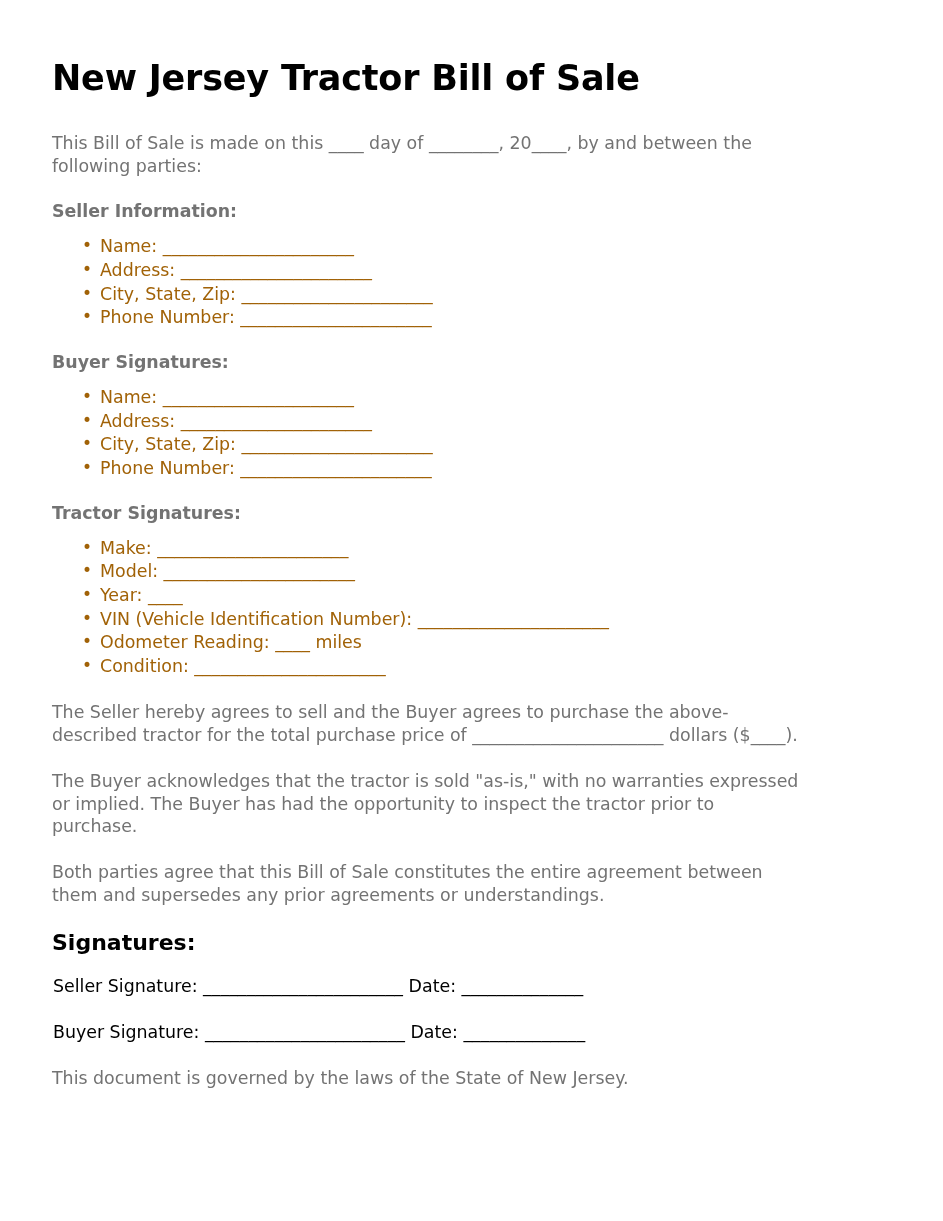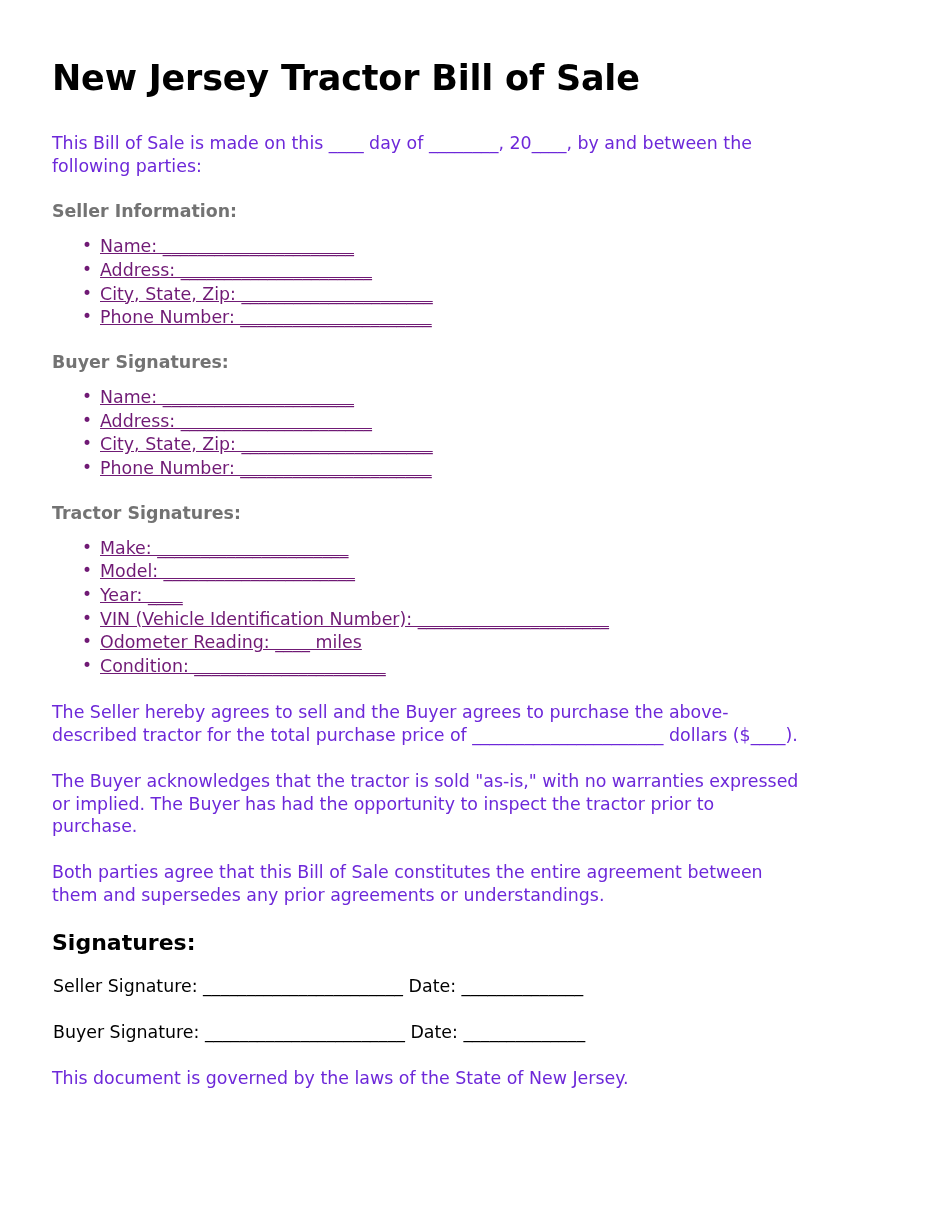--- a/index.html
+++ b/index.html
@@ -28,21 +28,21 @@
     letter-spacing: -0.2px;
     line-height: 1.15;
     margin: 0 0 34px 0;
     color: #000;
   }
   .para {
     font-size: 17.4px;
     line-height: 1.32;
     margin: 0 0 23px 0;
     max-width: 840px;
-    color: #6d28d9;
+    color: #737373;
   }
   .para.tight {
     max-width: 838px;
   }
   .section-head {
     font-size: 17.4px;
     font-weight: bold;
     margin: 0 0 14px 0;
     color: #737373;
   }
@@ -50,22 +50,21 @@
     list-style: none;
     margin: 0 0 22px 0;
     padding: 0 0 0 30px;
   }
   ul.fields li {
     font-size: 17.4px;
     line-height: 1.36;
     position: relative;
     padding-left: 18px;
     white-space: nowrap;
-    color: #701a75;
-    text-decoration: underline;
+    color: #a16207;
   }
   ul.fields li::before {
     content: "\2022";
     position: absolute;
     left: 0;
     top: -1px;
     font-size: 17px;
     line-height: 1.36;
   }
   .sig-line {

